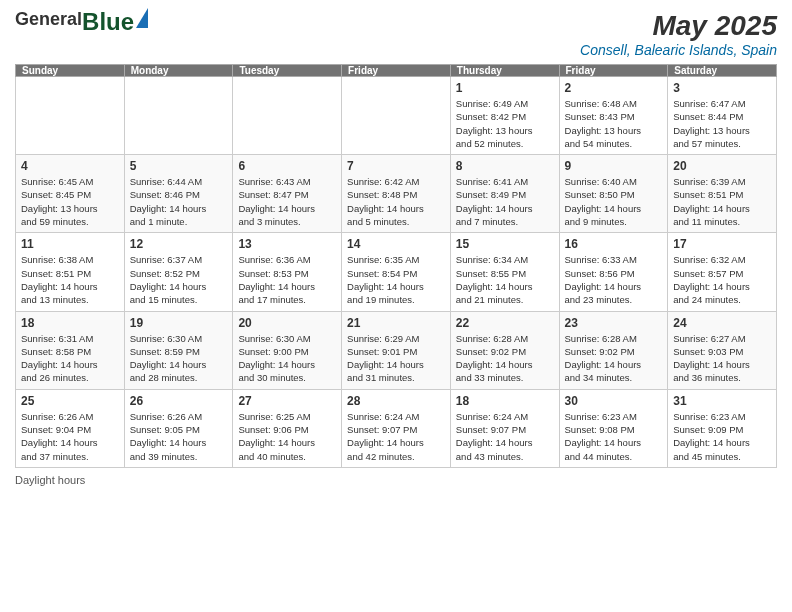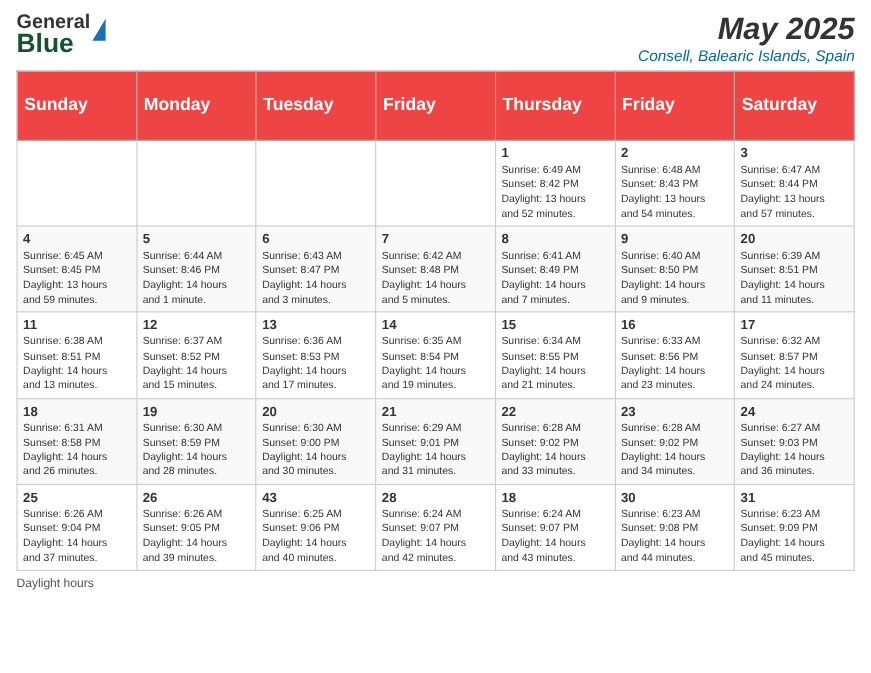--- a/index.html
+++ b/index.html
@@ -20,21 +20,21 @@
       justify-content: space-between;
       align-items: flex-start;
       margin-bottom: 6px;
     }
     .logo {
       display: flex;
       align-items: center;
     }
     .logo-text {
       display: flex;
-      flex-direction: column;
+      flex-direction: row;
       line-height: 1;
     }
     .logo-general {
       font-size: 18px;
       font-weight: bold;
       color: #333;
     }
     .logo-blue {
       font-size: 24px;
       font-weight: bold;
@@ -61,25 +61,25 @@
       font-size: 14px;
       color: #0369a1;
       margin-left: 36px;
     }
     .calendar {
       width: 100%;
       border-collapse: collapse;
       font-size: 10px;
     }
     .calendar thead tr th {
-      background-color: #ef4444;
+      background-color: #737373;
       color: #fff;
       text-align: left;
-      padding: 22px 6px;
-      font-size: 16px;
+      padding: 0 6px;
+      font-size: 10px;
       font-weight: bold;
       border: 1px solid #aaa;
     }
     .calendar tbody tr td {
       vertical-align: top;
       padding: 4px 5px;
       border: 1px solid #ccc;
       width: calc(100% / 7);
       min-height: 80px;
       background: #fff;
@@ -249,21 +249,21 @@
         <tr>
           <td>
             <div class="day-number">25</div>
             <div class="day-info">Sunrise: 6:26 AM<br>Sunset: 9:04 PM<br>Daylight: 14 hours<br>and 37 minutes.</div>
           </td>
           <td>
             <div class="day-number">26</div>
             <div class="day-info">Sunrise: 6:26 AM<br>Sunset: 9:05 PM<br>Daylight: 14 hours<br>and 39 minutes.</div>
           </td>
           <td>
-            <div class="day-number">43</div>
+            <div class="day-number">27</div>
             <div class="day-info">Sunrise: 6:25 AM<br>Sunset: 9:06 PM<br>Daylight: 14 hours<br>and 40 minutes.</div>
           </td>
           <td>
             <div class="day-number">28</div>
             <div class="day-info">Sunrise: 6:24 AM<br>Sunset: 9:07 PM<br>Daylight: 14 hours<br>and 42 minutes.</div>
           </td>
           <td>
             <div class="day-number">18</div>
             <div class="day-info">Sunrise: 6:24 AM<br>Sunset: 9:07 PM<br>Daylight: 14 hours<br>and 43 minutes.</div>
           </td>

